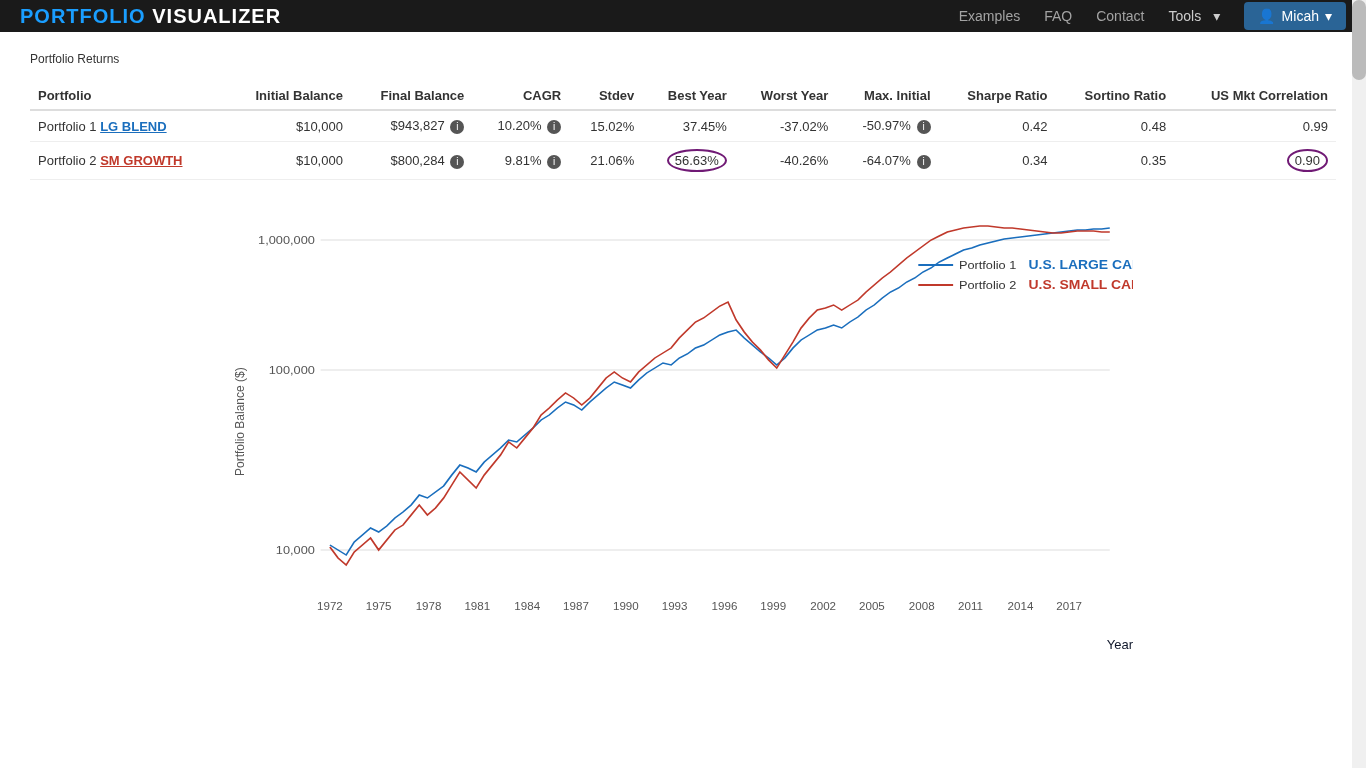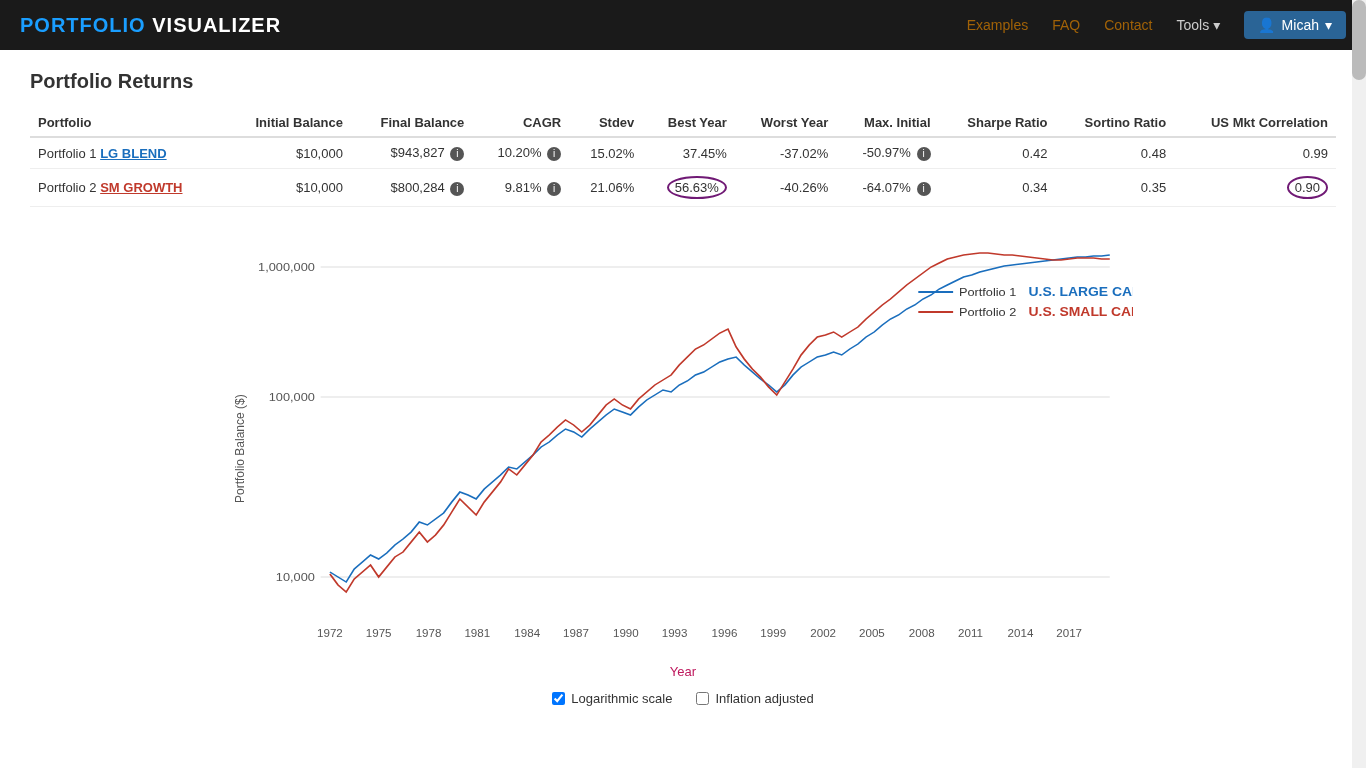--- a/index.html
+++ b/index.html
@@ -1,68 +1,68 @@
 <!DOCTYPE html>
 <html><head>
   <meta charset="utf-8">
   <style>
     * { box-sizing: border-box; margin: 0; padding: 0; }
     body { font-family: Arial, Helvetica, sans-serif; font-size: 13px; background: #fff; color: #333; }
 
     
     .navbar {
       background: #1a1a1a;
-      height: 50px;
+      height: 32px;
       display: flex;
       align-items: center;
       padding: 0 20px;
       justify-content: space-between;
     }
     .navbar-brand {
       font-size: 20px;
       font-weight: bold;
       letter-spacing: 1px;
     }
     .brand-portfolio { color: #1a9eff; }
     .brand-visualizer { color: #fff; }
     .navbar-links { display: flex; align-items: center; gap: 24px; }
     .navbar-links a {
-      color: #a16207;
+      color: #a3a3a3;
       text-decoration: none;
       font-size: 14px;
     }
     .tools-btn {
       color: #ccc;
       font-size: 14px;
       cursor: pointer;
       background: none;
       border: none;
       display: flex;
       align-items: center;
-      gap: 4px;
+      gap: 12px;
     }
     .user-btn {
       background: #2a6496;
       color: #fff;
       border: none;
       padding: 6px 14px;
       border-radius: 4px;
       font-size: 14px;
       cursor: pointer;
       display: flex;
       align-items: center;
       gap: 6px;
     }
 
     
     .main-content { padding: 20px 30px; }
 
     .page-title {
-      font-size: 20px;
-      font-weight: bold;
+      font-size: 12px;
+      font-weight: normal;
       margin-bottom: 16px;
       color: #333;
     }
 
     
     .returns-table {
       width: 100%;
       border-collapse: collapse;
       font-size: 13px;
       margin-bottom: 30px;
@@ -145,23 +145,23 @@
       flex: 1;
       position: relative;
     }
     .svg-chart {
       width: 100%;
       height: 420px;
     }
 
     
     .x-axis-label {
-      text-align: center;
+      text-align: right;
       font-size: 13px;
-      color: #be185d;
+      color: #0f172a;
       margin-top: 4px;
     }
 
     
     .chart-options {
       display: flex;
       align-items: center;
       justify-content: center;
       gap: 24px;
       margin-top: 12px;
@@ -311,29 +311,19 @@
           <text x="670" y="59" font-size="12" fill="#1a6ebd" font-weight="bold">U.S. LARGE CAP BLEND</text>
           <line x1="575" y1="75" x2="605" y2="75" stroke="#c0392b" stroke-width="2"></line>
           <text x="610" y="79" font-size="11" fill="#333">Portfolio 2</text>
           <text x="670" y="79" font-size="12" fill="#c0392b" font-weight="bold">U.S. SMALL CAP GROWTH</text>
         </svg>
       </div>
     </div>
 
     <div class="x-axis-label">Year</div>
 
-    <div class="chart-options">
-      <label>
-        <input type="checkbox" checked="" style="">
-        <span>Logarithmic scale</span>
-      </label>
-      <label>
-        <input type="checkbox" style="">
-        <span>Inflation adjusted</span>
-      </label>
-    </div>
   </div>
 
 </div>
 
 <div class="scrollbar">
   <div class="scrollbar-thumb"></div>
 </div>
 
 </body></html>

